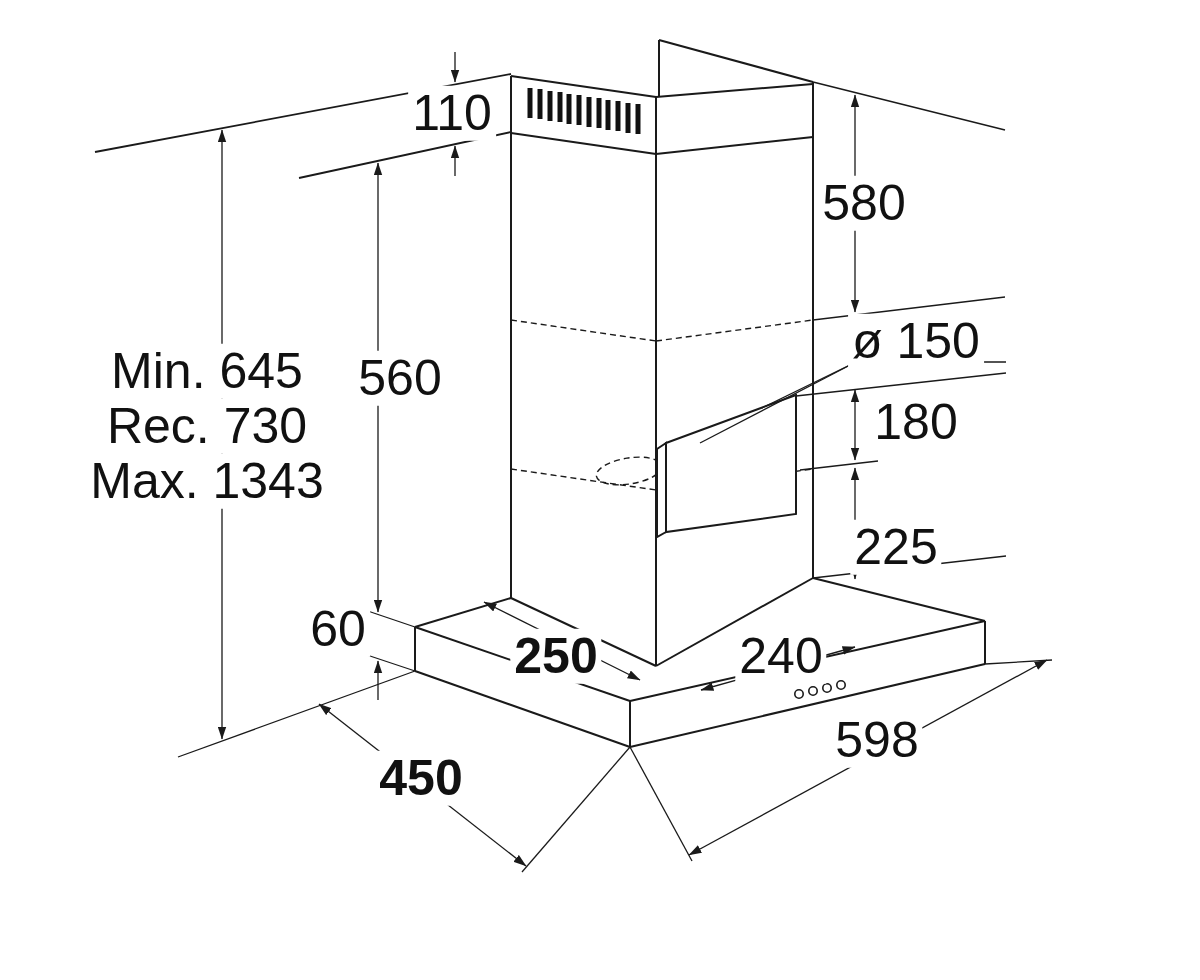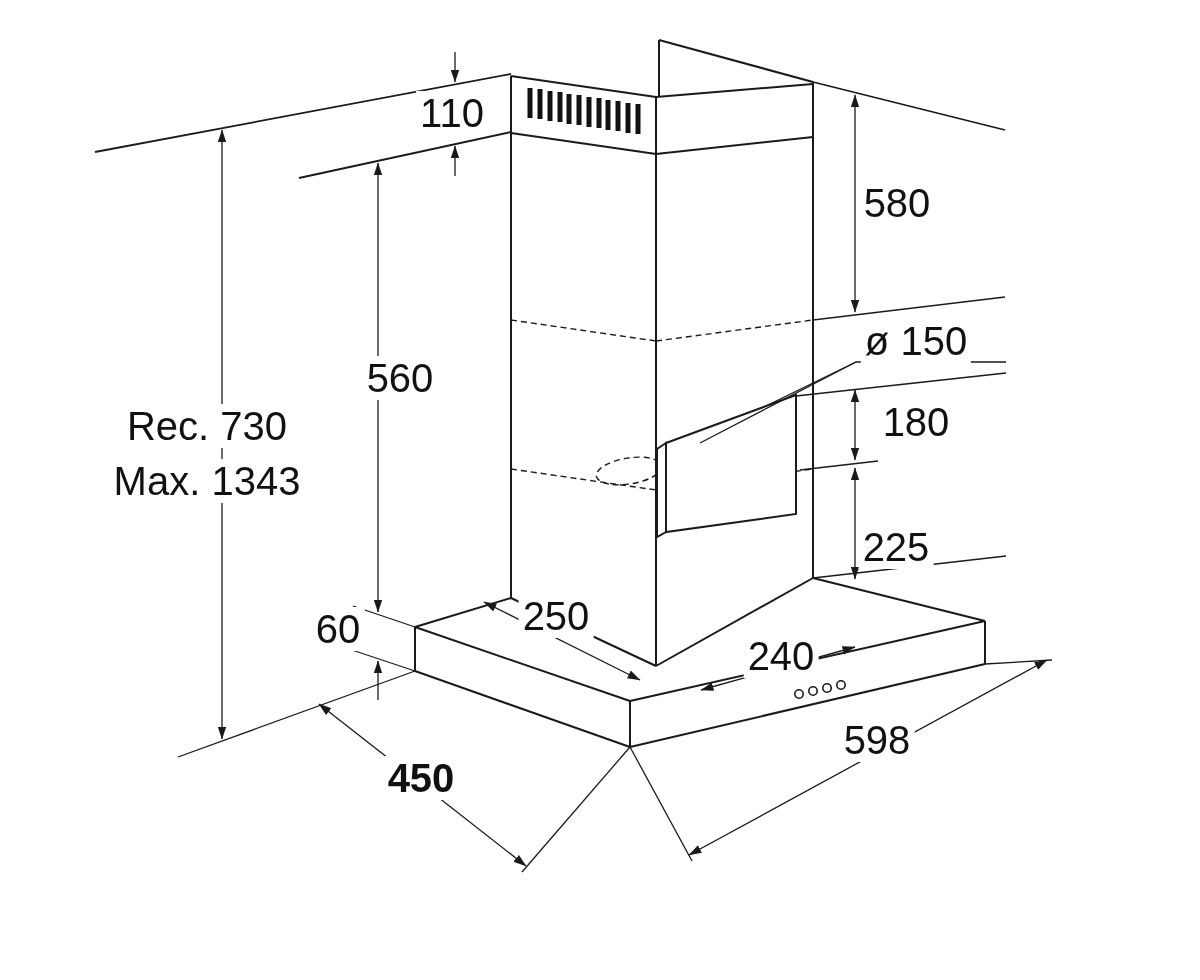--- a/index.html
+++ b/index.html
@@ -3,21 +3,21 @@
 <meta charset="utf-8">
 <style>
   html,body{margin:0;padding:0;background:#ffffff;}
   .canvas{
     position:relative;width:1200px;height:980px;background:#ffffff;
     font-family:"Liberation Sans",sans-serif;overflow:hidden;
   }
   .canvas svg{position:absolute;left:0;top:0;}
   .dim-label{
     position:absolute;transform:translate(-50%,-50%);
-    font-size:40px;line-height:1.05;color:#111;background:#ffffff;
+    font-size:50px;line-height:1.05;color:#111;background:#ffffff;
     padding:1px 4px;white-space:nowrap;z-index:2;
   }
 </style>
 </head>
 <body>
 
 <div class="canvas">
 
   <svg width="1200" height="980" viewBox="0 0 1200 980">
     <defs>
@@ -123,26 +123,27 @@
       <line x1="855" y1="390" x2="855" y2="460" marker-start="url(#arr)" marker-end="url(#arr)"></line>
       <line x1="855" y1="468" x2="855" y2="579" marker-start="url(#arr)" marker-end="url(#arr)"></line>
       <line x1="484" y1="602" x2="640" y2="680" marker-start="url(#arr)" marker-end="url(#arr)"></line>
       <line x1="701" y1="690" x2="855" y2="647" marker-start="url(#arr)" marker-end="url(#arr)"></line>
       <line x1="689" y1="855" x2="1047" y2="660" marker-start="url(#arr)" marker-end="url(#arr)"></line>
       <line x1="319" y1="704" x2="526" y2="866" marker-start="url(#arr)" marker-end="url(#arr)"></line>
     </g>
   </svg>
 
   <div class="dim-label" style="left:452px;top:113px;">110</div>
-  <div class="dim-label" style="left:897px;top:203px;text-align:right;">580</div>
+  <div class="dim-label" style="left:864px;top:203px;text-align:right;">580</div>
+  <div class="dim-label" style="left:207px;top:371px;">Min. 645</div>
   <div class="dim-label" style="left:207px;top:426px;text-align:center;">Rec. 730</div>
   <div class="dim-label" style="left:207px;top:481px;">Max. 1343</div>
   <div class="dim-label" style="left:400px;top:378px;">560</div>
   <div class="dim-label" style="left:916px;top:341px;">ø 150</div>
   <div class="dim-label" style="left:896px;top:422px;margin-left:20px;">180</div>
   <div class="dim-label" style="left:896px;top:503px;margin-top:44px;">225</div>
   <div class="dim-label" style="left:338px;top:629px;">60</div>
-  <div class="dim-label" style="left:556px;top:616px;">250</div>
+  <div class="dim-label" style="left:556px;top:656px;font-weight:bold;">250</div>
   <div class="dim-label" style="left:781px;top:656px;">240</div>
   <div class="dim-label" style="left:877px;top:740px;">598</div>
   <div class="dim-label" style="left:421px;top:778px;font-weight:bold;">450</div>
 
 </div>
 
 </body></html>

